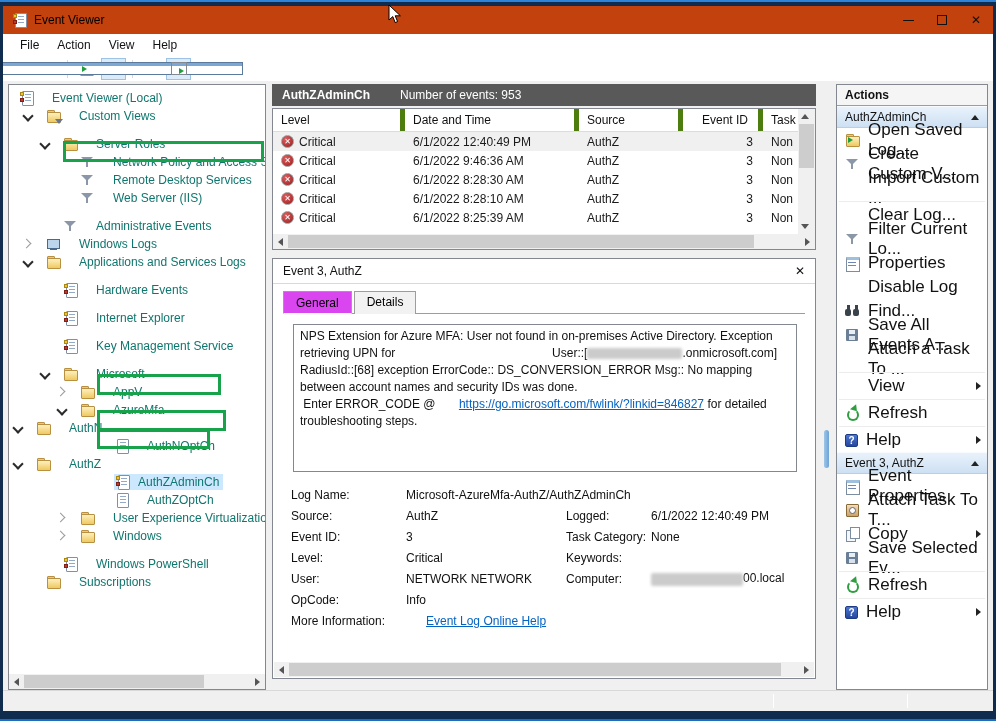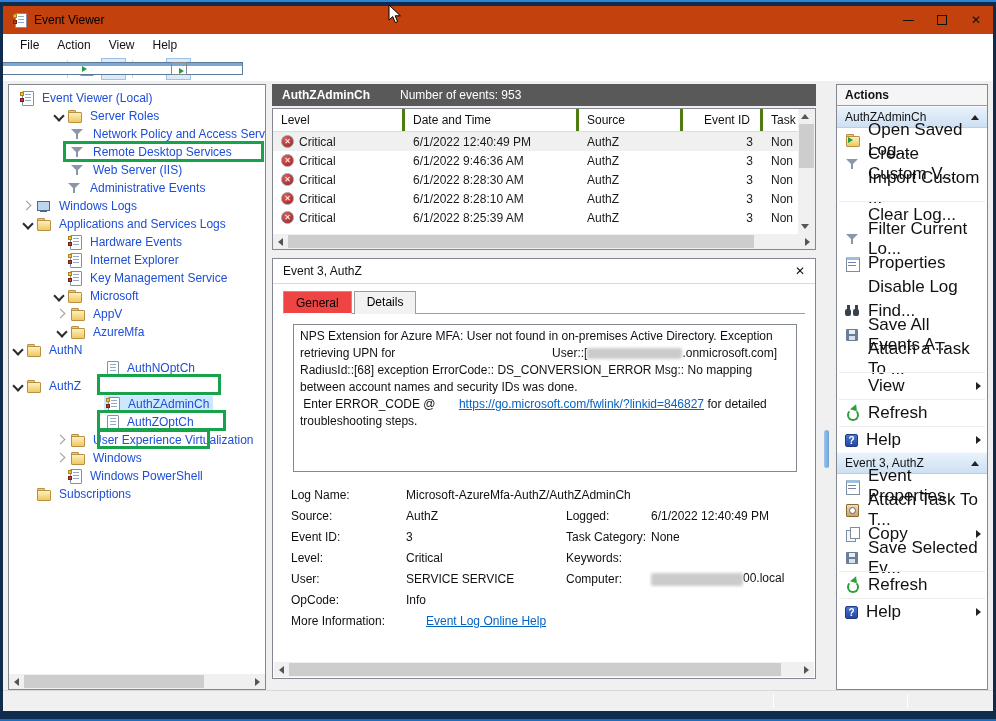--- a/index.html
+++ b/index.html
@@ -63,22 +63,22 @@
   .ic-console.tree::after{left:2px;border-right:5px solid #1f9e3e;}
   .ic-console.pane::after{right:2px;border-left:5px solid #1f9e3e;}
   .ic-folder .garrow{position:absolute;left:3px;top:4px;z-index:2;border-top:3px solid transparent;border-bottom:3px solid transparent;border-left:5px solid #1f9e3e;}
 
   
   .main{flex:1;display:flex;background:#f0f0f0;padding:2px 5px 0 5px;gap:6px;overflow:hidden;}
   .pane{background:#fff;border:1px solid #828790;}
 
   
   .tree{width:258px;flex:none;position:relative;overflow:hidden;padding-top:4px;}
-  .trow{height:18px;display:flex;align-items:center;font-size:12px;color:#1d4ed8;white-space:nowrap;}
-  .l0{padding-left:10px;}.l1{padding-left:10px;}.l2{padding-left:41px;}.l3{padding-left:44px;}.l4{}.l5{padding-left:78px;}
+  .trow{height:18px;display:flex;align-items:center;font-size:12px;color:#0f766e;white-space:nowrap;gap:10px;}
+  .l0{padding-left:10px;}.l1{padding-left:10px;}.l2{padding-left:27px;margin-top:10px;}.l3{padding-left:44px;}.l4{}.l5{padding-left:78px;}
   .chev{width:17px;height:17px;flex:none;position:relative;}
   .chev.open::before{content:"";position:absolute;left:5px;top:4px;width:6px;height:6px;border-right:2px solid #2b2b2b;border-bottom:2px solid #2b2b2b;transform:rotate(45deg);}
   .chev.closed::before{content:"";position:absolute;left:4px;top:4px;width:6px;height:6px;border-right:1px solid #9a9a9a;border-bottom:1px solid #9a9a9a;transform:rotate(-45deg);}
   .tlabel{margin-left:5px;padding:1px 3px;}
   .selbg{display:flex;align-items:center;background:#cce8ff;padding:0 1px;}
   .anno{position:absolute;border:3px solid #17a24b;pointer-events:none;z-index:5;}
   .tree-hscroll{position:absolute;left:0;right:0;bottom:0;height:15px;background:#f0f0f0;display:flex;align-items:center;}
 
   
   .sbar{background:#f0f0f0;display:flex;align-items:center;}
@@ -94,41 +94,41 @@
   .vbar .sb-thumb{width:15px;height:44px;margin-left:1px;}
 
   
   .center{flex:1;display:flex;flex-direction:column;min-width:0;}
   .list-header{height:22px;background:#595959;color:#fff;display:flex;align-items:center;padding:0 10px;font-size:12px;flex:none;}
   .list-header b{font-weight:bold;margin-right:30px;}
   .tablebox{height:142px;flex:none;display:flex;flex-direction:column;margin-top:2px;}
   .tbl-body{flex:1;display:flex;min-height:0;}
   .tbl-cols{flex:1;min-width:0;overflow:hidden;}
   .thead{display:flex;height:23px;align-items:center;border-bottom:1px solid #dcdcdc;font-size:12px;color:#111;}
-  .th{padding-left:8px;border-right:3px solid #4d7c0f;height:100%;display:flex;align-items:center;}
+  .th{padding-left:8px;border-right:5px solid #4d7c0f;height:100%;display:flex;align-items:center;}
   .c-level{width:132px;flex:none;}
   .c-date{width:174px;flex:none;}
   .c-src{width:104px;flex:none;}
   .c-id{width:80px;flex:none;justify-content:flex-end;padding-right:10px;}
   .c-task{flex:1;min-width:0;border-right:none;}
   .drow{display:flex;height:19px;align-items:center;font-size:12px;color:#1a1a1a;}
   .drow.sel{background:#f0f0f0;}
   .td{padding-left:8px;white-space:nowrap;overflow:hidden;height:100%;display:flex;align-items:center;}
   .td.c-id{justify-content:flex-end;padding-right:10px;}
   .td .ic-crit{margin-right:5px;}
   .tbl-hscroll{height:15px;flex:none;display:flex;}
 
   
   .spacer8{height:8px;flex:none;}
   .detail{flex:1;position:relative;display:flex;flex-direction:column;margin-bottom:11px;min-height:0;}
   .d-head{height:25px;display:flex;align-items:center;padding:0 10px;font-size:12px;color:#111;border-bottom:1px solid #d9d9d9;flex:none;}
   .d-head .x{margin-left:auto;font-weight:bold;font-size:12px;color:#111;}
   .tabs{display:flex;margin:6px 10px 0 10px;border-bottom:1px solid #9d9d9d;flex:none;}
   .tab{font-size:12px;padding:3px 12px;border:1px solid #9d9d9d;border-bottom:none;margin-right:2px;background:#f2f2f2;position:relative;top:1px;}
-  .tab.active{background:#ef4444;padding-top:4px;top:1px;border-bottom:1px solid #fff;}
+  .tab.active{background:#d946ef;padding-top:4px;top:1px;border-bottom:1px solid #fff;}
   .descbox{margin:10px 18px 0 20px;height:148px;border:1px solid #828790;font-size:12px;line-height:17px;padding:3px 6px;color:#111;overflow:hidden;flex:none;}
   .spacerT{display:inline-block;width:150px;}
   .redact{display:inline-block;height:11px;background:#cbcbcb;border-radius:2px;filter:blur(1.5px);vertical-align:middle;}
   .lnk{color:#0563c1;text-decoration:underline;margin-left:20px;}
   .fields{margin-top:12px;flex:none;}
   .f-row{display:flex;height:21px;align-items:center;padding-left:18px;font-size:12px;color:#111;}
   .f-l{width:115px;flex:none;}
   .f-v{width:160px;flex:none;white-space:nowrap;}
   .f-l2{width:85px;flex:none;}
   .f-v2{flex:1;white-space:nowrap;}
@@ -214,20 +214,27 @@
 
     <div class="main">
 
       <div class="pane tree">
         <div class="trow l0">
             <span class="ic ic-log">
               <i class="m1"></i>
               <i class="m2"></i>
             </span>
             <span class="tlabel">Event Viewer (Local)</span>
+          </div>
+        <div class="trow l1">
+            <span class="chev open"></span>
+            <span class="ic ic-folder">
+              <i class="fun"></i>
+            </span>
+            <span class="tlabel">Custom Views</span>
           </div>
         <div class="trow l2">
             <span class="chev open"></span>
             <span class="ic ic-folder"></span>
             <span class="tlabel">Server Roles</span>
           </div>
         <div class="trow l3">
             <span class="chev"></span>
             <span class="ic ic-filter"></span>
             <span class="tlabel">Network Policy and Access Servic</span>
@@ -479,21 +486,21 @@
               <span class="f-v2">None</span>
             </div>
             <div class="f-row">
               <span class="f-l">Level:</span>
               <span class="f-v">Critical</span>
               <span class="f-l2">Keywords:</span>
               <span class="f-v2"></span>
             </div>
             <div class="f-row">
               <span class="f-l">User:</span>
-              <span class="f-v">SERVICE SERVICE</span>
+              <span class="f-v">NETWORK NETWORK</span>
               <span class="f-l2">Computer:</span>
               <span class="f-v2"><span class="redact" style="width:92px;height:13px;"></span><span>00.local</span></span>
             </div>
             <div class="f-row">
               <span class="f-l">OpCode:</span>
               <span class="f-v2">Info</span>
             </div>
             <div class="f-row">
               <span class="f-l">More Information:</span>
               <span class="f-v2"><a class="lnk">Event Log Online Help</a></span>

